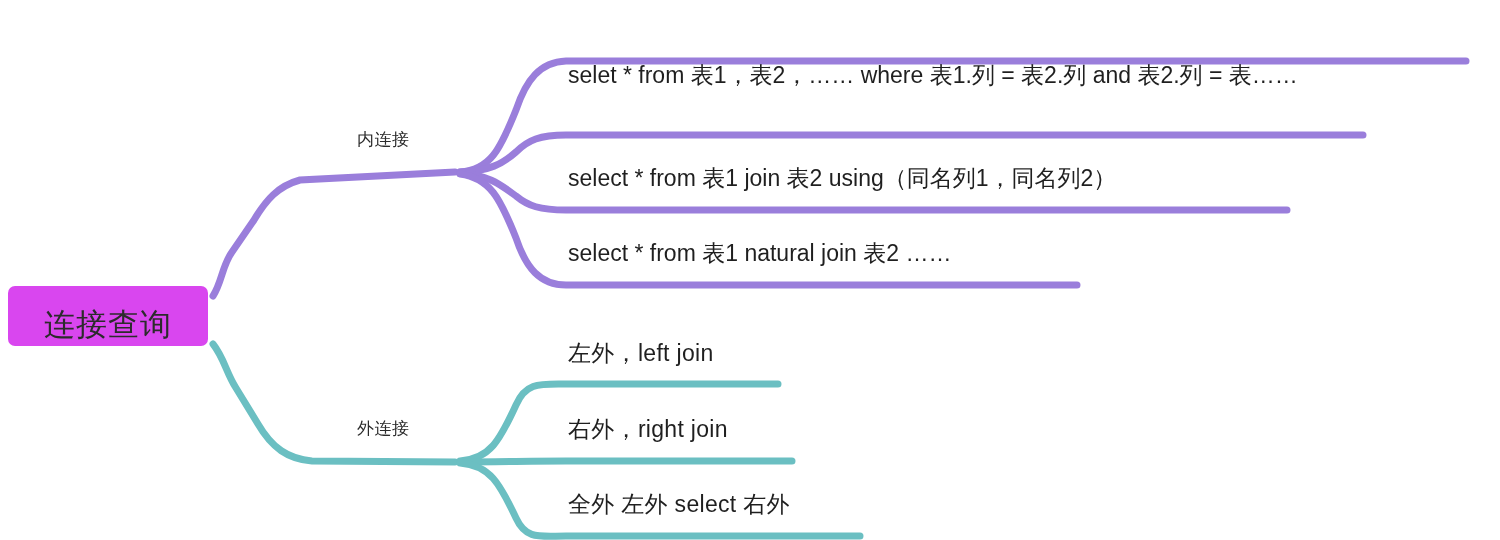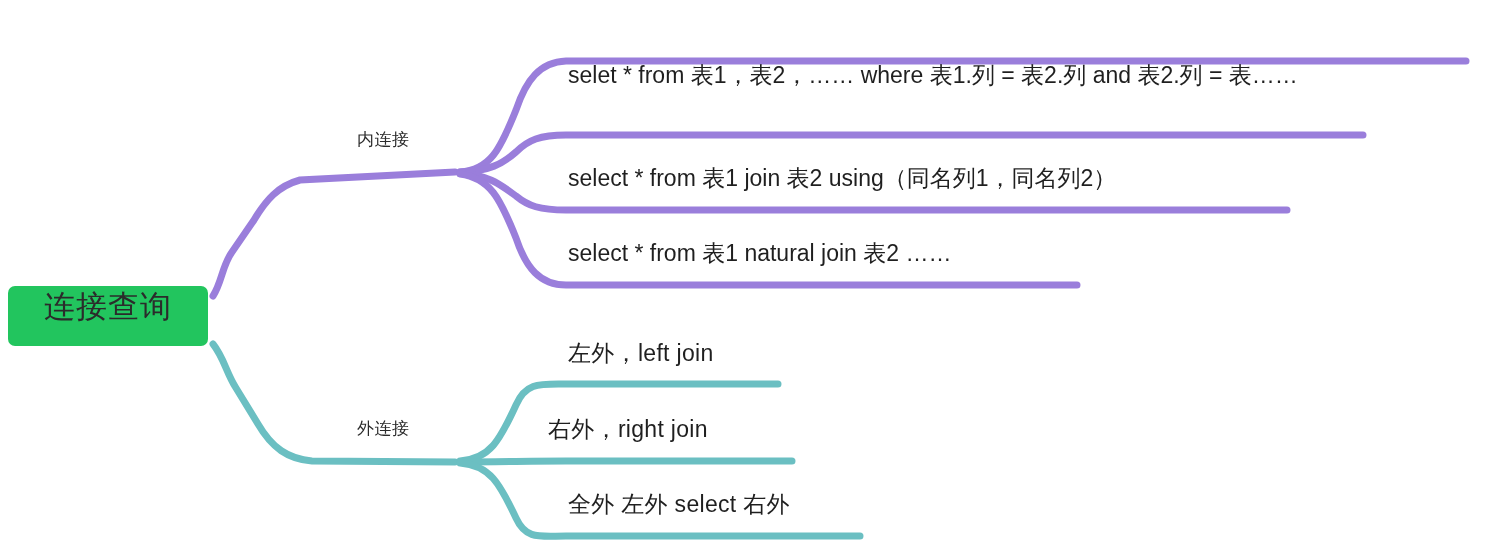--- a/index.html
+++ b/index.html
@@ -34,24 +34,24 @@
     white-space: nowrap;
     color: #1a1a1a;
     line-height: 1.1;
   }
   .root-node {
     position: absolute;
     left: 8px;
     top: 286px;
     width: 200px;
     height: 60px;
-    background: #22c55e;
+    background: #d946ef;
     border-radius: 7px;
     display: flex;
-    align-items: flex-start;
+    align-items: flex-end;
     justify-content: center;
   }
   .root-node .root-text {
     font-size: 31px;
     color: #2b2b2b;
     letter-spacing: 1px;
   }
   .branch-label {
     font-size: 17px;
     color: #2b2b2b;
@@ -96,17 +96,17 @@
 
   <div class="node-label leaf-label" style="left:568px; top:15px;margin-top:48px;">selet * from 表1，表2，…… where 表1.列 = 表2.列 and 表2.列 = 表……</div>
 
 
   <div class="node-label leaf-label" style="left:568px; top:166px;">select * from 表1 join 表2 using（同名列1，同名列2）</div>
 
   <div class="node-label leaf-label" style="left:568px; top:241px;">select * from 表1 natural join 表2 ……</div>
 
   <div class="node-label leaf-label cjk-lead" style="left:568px; top:341px;">左外，left join</div>
 
-  <div class="node-label leaf-label cjk-lead" style="left:548px; top:417px;">右外，right join</div>
+  <div class="node-label leaf-label cjk-lead" style="left:568px; top:417px;">右外，right join</div>
 
   <div class="node-label leaf-label cjk-lead" style="left:568px; top:492px;">全外 左外 select 右外</div>
 
 </div>
 
 </body></html>

